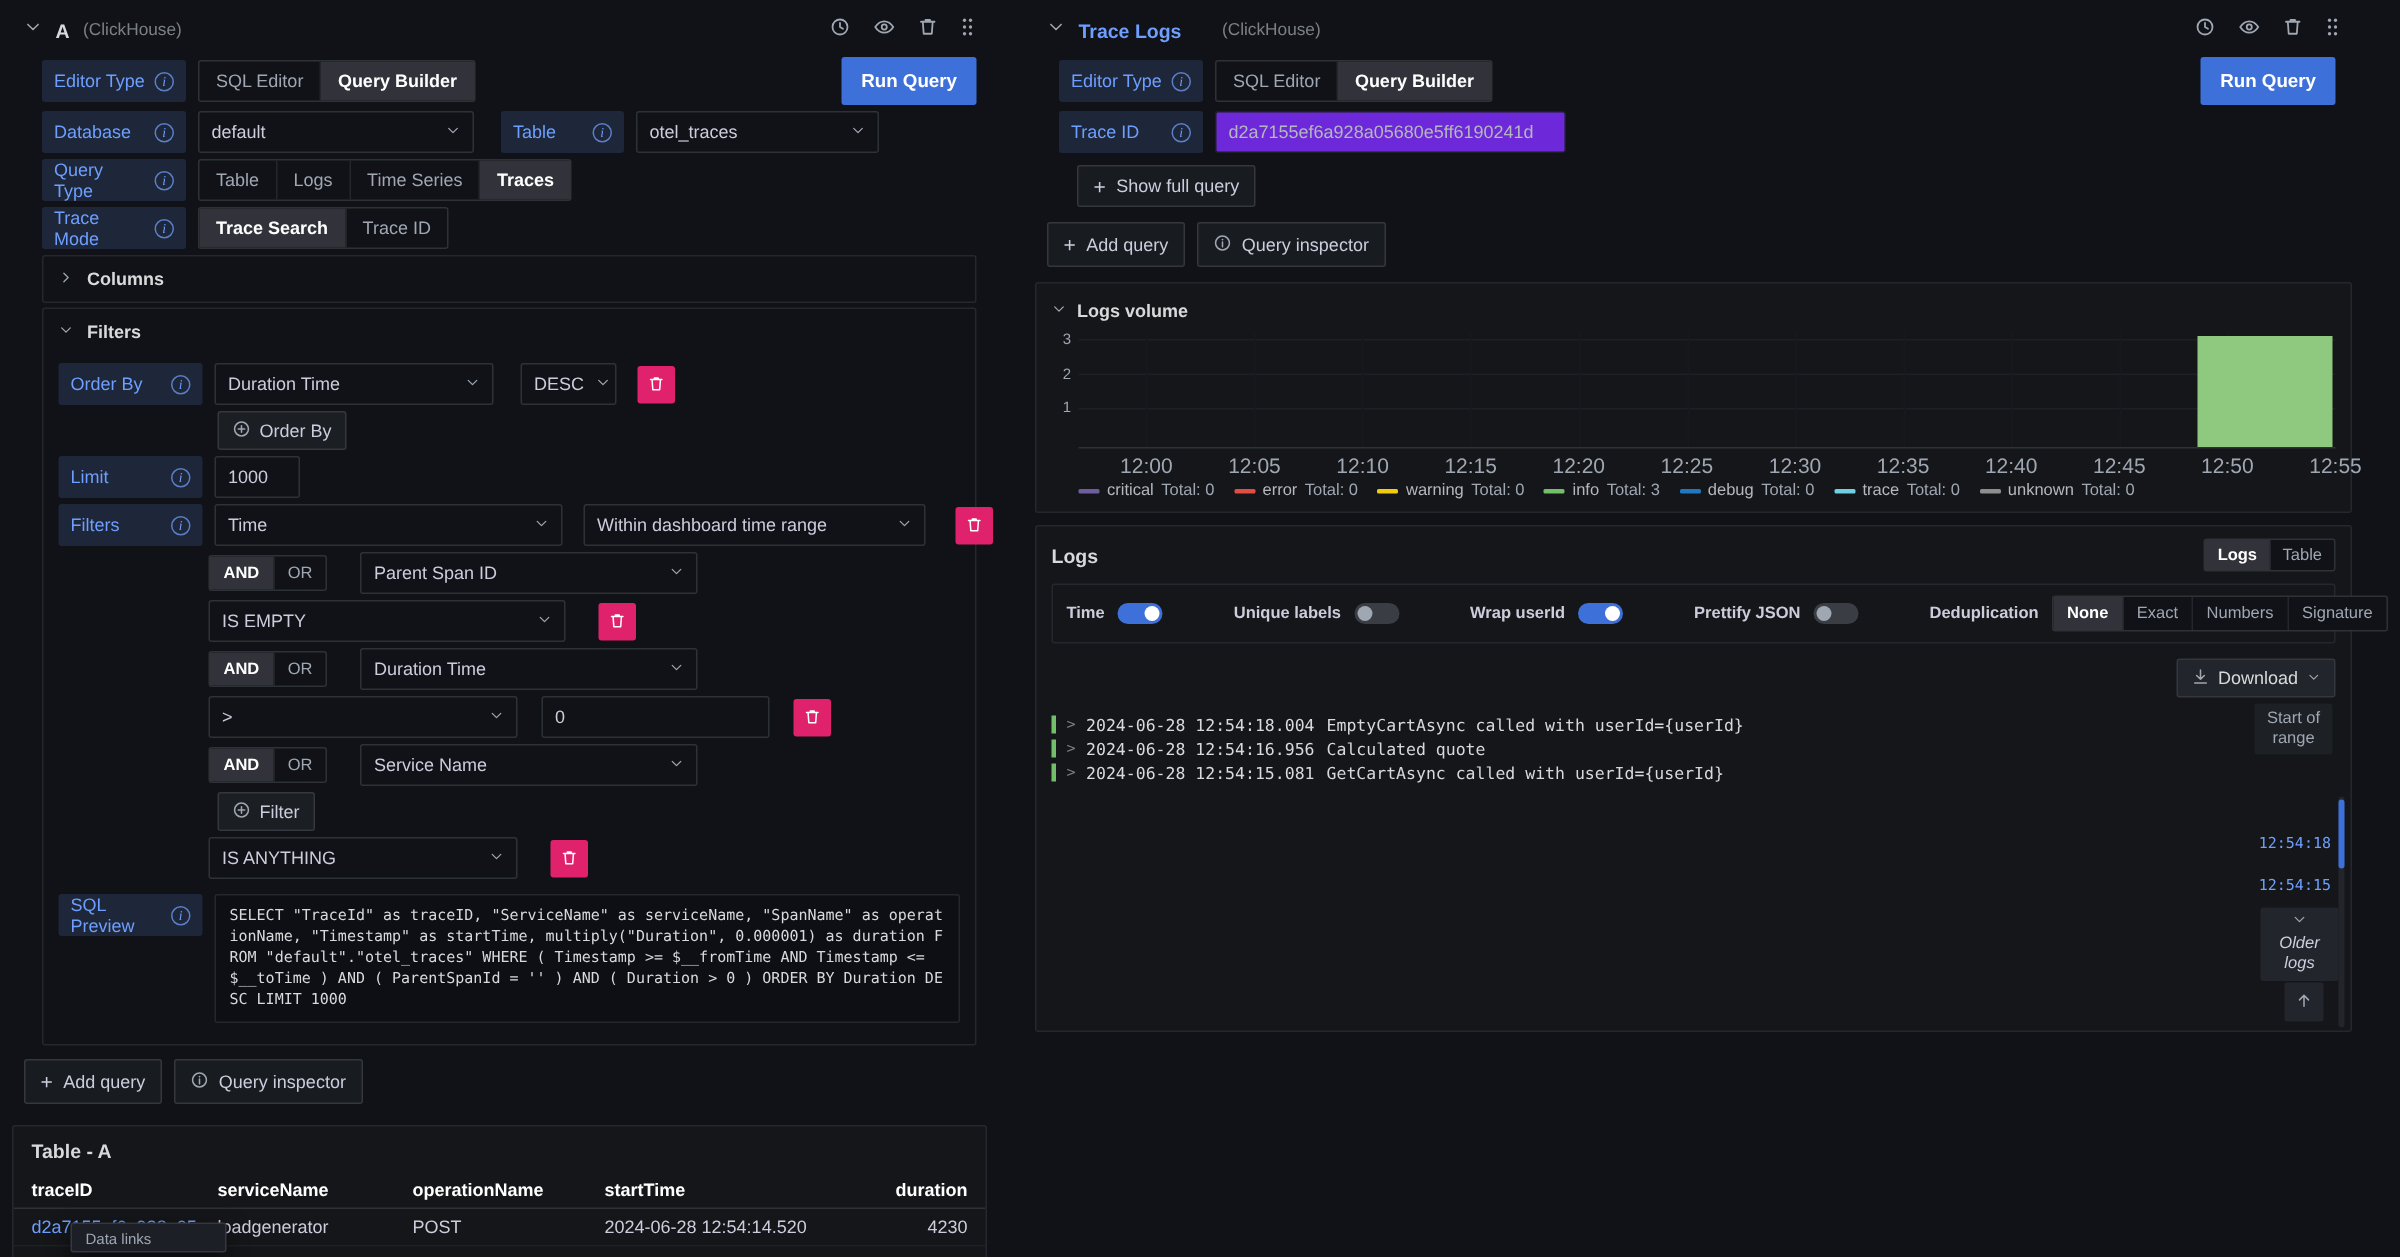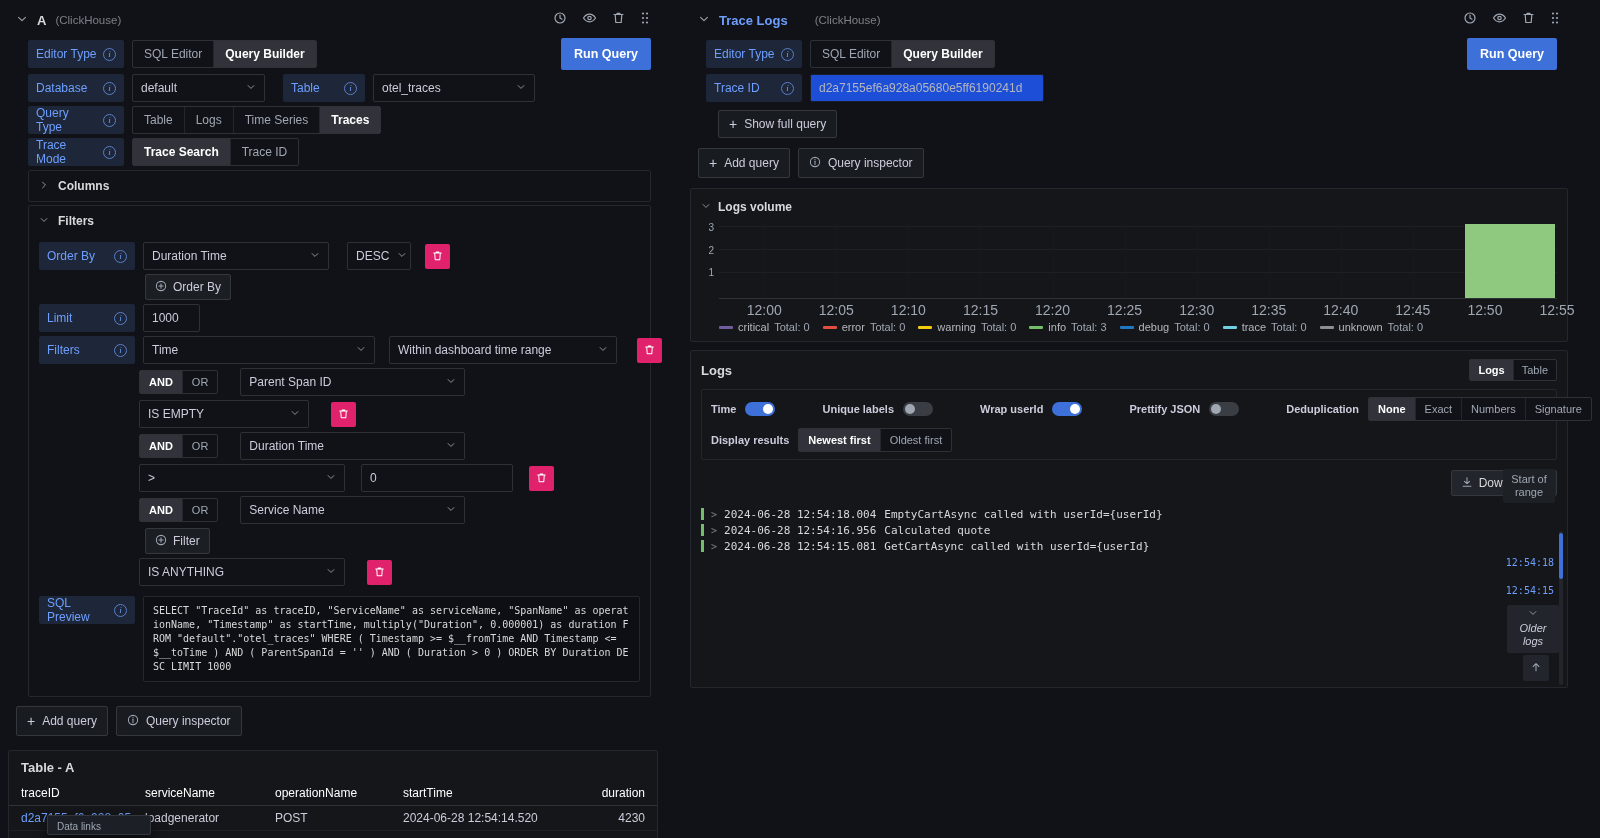--- a/index.html
+++ b/index.html
@@ -95,21 +95,21 @@
 
   
   .panel { border:1px solid #25272e; border-radius:2px; background:#141619; }
   .table-panel { margin-top:14px; height:200px; overflow:hidden; position:relative; }
   .tp-title { padding:9px 12px 6px; font-size:13px; font-weight:700; color:#d8d9da; }
   .trow {
     display:grid; grid-template-columns:124px 130px 128px 180px 1fr;
     padding:0 12px; height:25px; align-items:center; border-bottom:1px solid #1d2025;
   }
   .trow.head { border-bottom:1px solid #2c3235; }
-  .th { font-weight:400; color:#ffffff; font-size:12px; }
+  .th { font-weight:700; color:#ffffff; font-size:12px; }
   .td { font-size:12px; color:#ccccdc; white-space:nowrap; overflow:hidden; }
   .td.link { color:#6e9fff; }
   .num { text-align:right; }
 
   .ctx {
     position:absolute; left:38px; top:64px; width:104px; background:#1c1f25;
     border:1px solid #34373e; border-radius:2px; box-shadow:0 6px 14px rgba(0,0,0,.55); z-index:5;
   }
   .ctx-head { padding:5px 9px 2px; font-size:10px; color:#9fa7b3; }
 
@@ -216,21 +216,21 @@
         </div>
         <span class="spacer"></span>
         <button class="btn-primary">Run Query</button>
       </div>
 
       <div class="row">
         <span class="pill">
             <span>Database</span>
             <span class="info-i">i</span>
           </span>
-        <div class="dd" style="width:133px">
+        <div class="dd" style="width:184px">
           <span>default</span>
           <span><svg class="ic" width="10" height="10" viewBox="0 0 14 14">
                 <path d="M3 5l4 4 4-4"></path>
               </svg></span>
         </div>
         <span class="pill" style="width:82px;margin-left:10px">
             <span>Table</span>
             <span class="info-i">i</span>
           </span>
         <div class="dd" style="width:162px">
@@ -355,21 +355,21 @@
               <span class="opt">OR</span>
             </div>
             <div class="dd" style="width:225px;margin-left:14px">
               <span>Parent Span ID</span>
               <span><svg class="ic" width="10" height="10" viewBox="0 0 14 14">
                     <path d="M3 5l4 4 4-4"></path>
                   </svg></span>
             </div>
           </div>
           <div class="row indent">
-            <div class="dd" style="width:170px">
+            <div class="dd" style="width:238px">
               <span>IS EMPTY</span>
               <span><svg class="ic" width="10" height="10" viewBox="0 0 14 14">
                     <path d="M3 5l4 4 4-4"></path>
                   </svg></span>
             </div>
             <button class="btn-danger" style="margin-left:14px">
                 <svg class="ic" width="11" height="12" viewBox="0 0 13 14">
                   <path d="M2 3.5h9M5 3.5V2.3h3v1.2M3.2 3.5l.6 8h5.4l.6-8"></path>
                 </svg>
               </button>
@@ -532,21 +532,21 @@
         </div>
         <span class="spacer"></span>
         <button class="btn-primary">Run Query</button>
       </div>
 
       <div class="row">
         <span class="pill">
             <span>Trace ID</span>
             <span class="info-i">i</span>
           </span>
-        <div class="tinput" style="width:234px;background:#1d4ed8;border-color:#1c1f26;color:#b4b7bd">d2a7155ef6a928a05680e5ff6190241d</div>
+        <div class="tinput" style="width:234px;background:#6d28d9;border-color:#1c1f26;color:#b4b7bd">d2a7155ef6a928a05680e5ff6190241d</div>
       </div>
 
       <div class="row" style="margin-left:12px;margin-top:8px">
         <button class="btn-secondary" style="height:28px">
           <span style="font-size:14px;line-height:1;">+</span>
           <span>Show full query</span>
         </button>
       </div>
     </div>
 
@@ -670,27 +670,20 @@
           <span class="ctrl-label gap-l">Prettify JSON</span>
           <span class="switch"></span>
           <span class="ctrl-label gap-l">Deduplication</span>
           <div class="radio-group sm">
             <span class="opt active">None</span>
             <span class="opt">Exact</span>
             <span class="opt">Numbers</span>
             <span class="opt">Signature</span>
           </div>
         </div>
-        <div class="ctrl-row">
-          <span class="ctrl-label">Display results</span>
-          <div class="radio-group sm">
-            <span class="opt active">Newest first</span>
-            <span class="opt">Oldest first</span>
-          </div>
-        </div>
       </div>
 
       <div class="dl-row">
         <button class="dl-btn">
           <span><svg class="ic" width="12" height="12" viewBox="0 0 14 14">
                 <path d="M7 2v7M4 6.2L7 9l3-2.8M2.5 12h9"></path>
               </svg></span>
           <span>Download</span>
           <span><svg class="ic" width="9" height="9" viewBox="0 0 14 14">
                 <path d="M3 5l4 4 4-4"></path>

